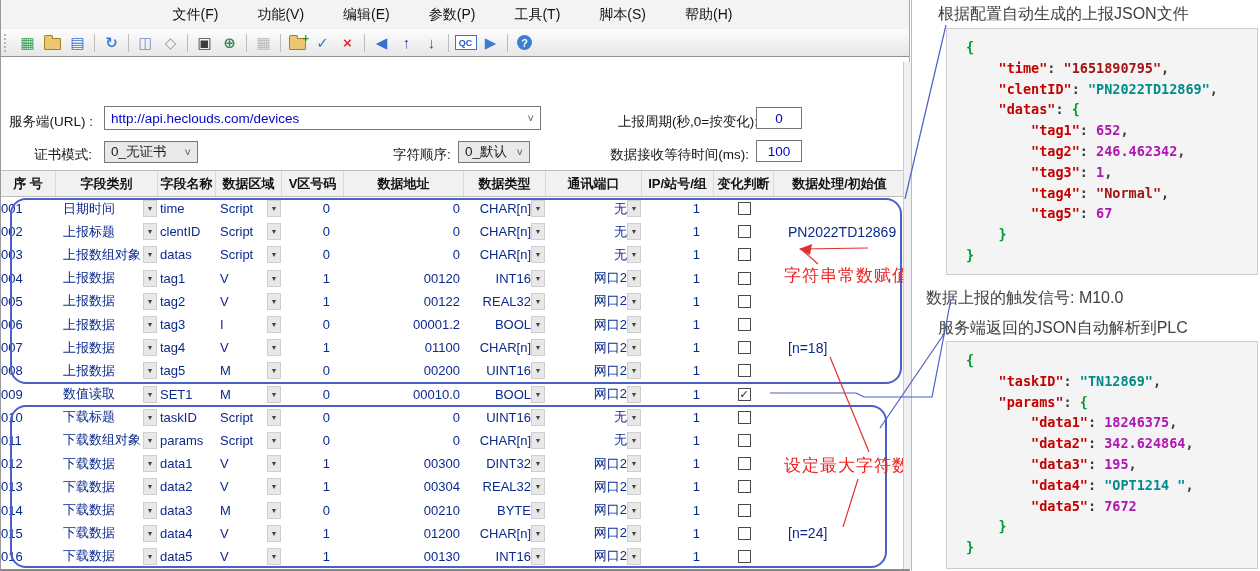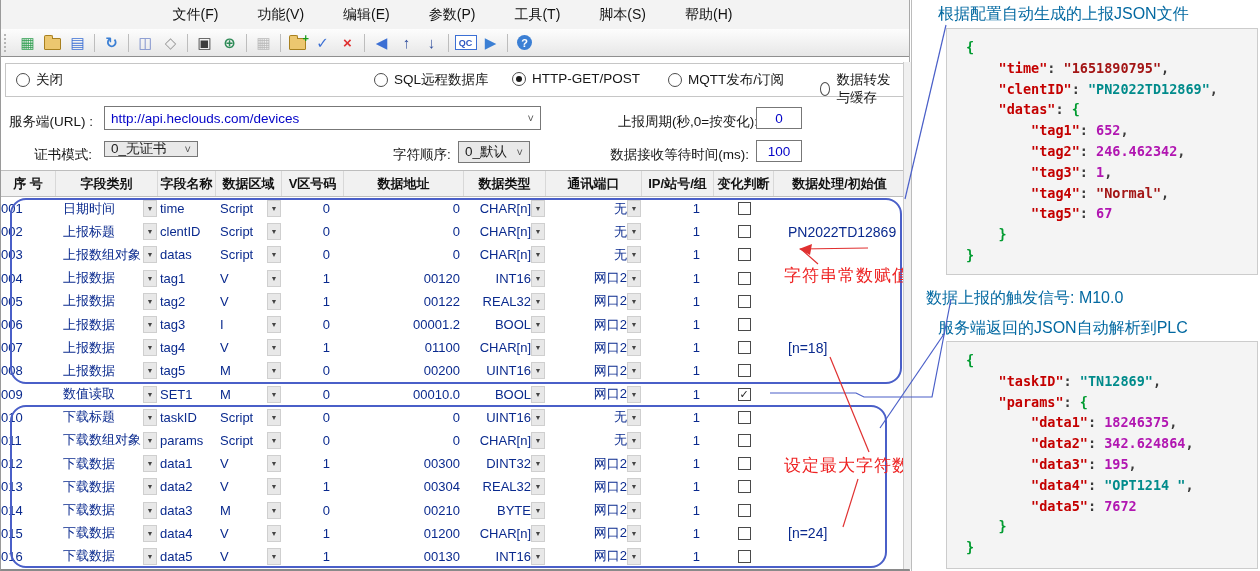--- a/index.html
+++ b/index.html
@@ -60,21 +60,21 @@
   .cb{width:13px;height:13px;border:1px solid #4a4a4a;background:#fff;box-sizing:border-box;
       font-size:11px;line-height:11px;color:#222;text-align:center;}
   .cb.checked::after{content:'✓';}
   .groupbox{position:absolute;border:2px solid #4a5fc8;border-radius:16px;box-sizing:border-box;}
   #group1{left:9px;top:198px;width:892px;height:186px;}
   #group2{left:9px;top:405px;width:877px;height:163px;}
   .vsplit{position:absolute;left:903px;top:62px;width:7px;height:507px;background:#f0f0f0;border-left:1px solid #cccccc;}
   .ann{position:absolute;color:#ee2222;font-size:17px;letter-spacing:1px;white-space:nowrap;}
   
   .rpanel{position:absolute;left:911px;top:0;width:349px;height:571px;background:#fff;border-left:1px solid #bcbcbc;box-sizing:border-box;}
-  .rtitle{position:absolute;color:#0369a1;font-size:16px;white-space:nowrap;}
+  .rtitle{position:absolute;color:#404040;font-size:16px;white-space:nowrap;}
   .jsonbox{position:absolute;background:#f4f4f4;border:1px solid #cccccc;box-sizing:border-box;
            font-family:"DejaVu Sans Mono","Liberation Mono",monospace;font-weight:bold;font-size:13.5px;line-height:20.8px;}
   .jsonbox .code{padding:8px 4px 0 19px;white-space:pre;}
   .br{color:#009b30;} .k{color:#c40000;} .s{color:#a31515;} .t{color:#008b8b;} .n{color:#b116b1;} .p{color:#3a3a3a;}
   svg.overlay{position:absolute;left:0;top:0;width:1260px;height:571px;pointer-events:none;z-index:50;}
 </style>
 </head>
 <body>
 
 <div class="mainwin">
@@ -118,54 +118,32 @@
       <div class="ticon">
         <span class="qc-box">QC</span>
       </div>
       <div class="ticon" style="color: rgb(59, 127, 212);">▶</div>
       <div class="tsep"></div>
       <div class="ticon">
         <span class="help-circle">?</span>
       </div>
     </div>
 
-  <div class="radiobar" id="radiobar">
-      <div class="radio-item" style="left: 10px;">
-        <span class="radio"></span>
-        <span>关闭</span>
-      </div>
-      <div class="radio-item" style="left: 368px;">
-        <span class="radio"></span>
-        <span>SQL远程数据库</span>
-      </div>
-      <div class="radio-item" style="left: 506px;">
-        <span class="radio checked"></span>
-        <span>HTTP-GET/POST</span>
-      </div>
-      <div class="radio-item" style="left: 662px;">
-        <span class="radio"></span>
-        <span>MQTT发布/订阅</span>
-      </div>
-      <div class="radio-item" style="left: 814px;">
-        <span class="radio"></span>
-        <span>数据转发与缓存</span>
-      </div>
-    </div>
 
   <div class="settings">
     <div class="slabel" style="left:8px;top:113px;top:15px;">服务端(URL) :</div>
     <div class="combo" style="left:103px;top:8px;width:437px;height:24px;">
       <span>http://api.heclouds.com/devices</span>
       <span class="chev">˅</span>
     </div>
     <div class="slabel" style="left:617px;top:15px;">上报周期(秒,0=按变化):</div>
     <div class="numinput" style="left:755px;top:9px;width:46px;height:22px;">0</div>
 
     <div class="slabel" style="left:4px;top:48px;width:87px;text-align:right;">证书模式:</div>
-    <div class="combo dropgray" style="left:103px;top:43px;width:94px;height:16px;">
+    <div class="combo dropgray" style="left:103px;top:43px;width:94px;height:22px;">
       <span>0_无证书</span>
       <span class="chev">˅</span>
     </div>
     <div class="slabel" style="left:392px;top:48px;">字符顺序:</div>
     <div class="combo dropgray" style="left:457px;top:43px;width:72px;height:22px;">
       <span>0_默认</span>
       <span class="chev">˅</span>
     </div>
     <div class="slabel" style="left:597px;top:48px;width:151px;text-align:right;">数据接收等待时间(ms):</div>
     <div class="numinput" style="left:755px;top:42px;width:46px;height:22px;">100</div>

